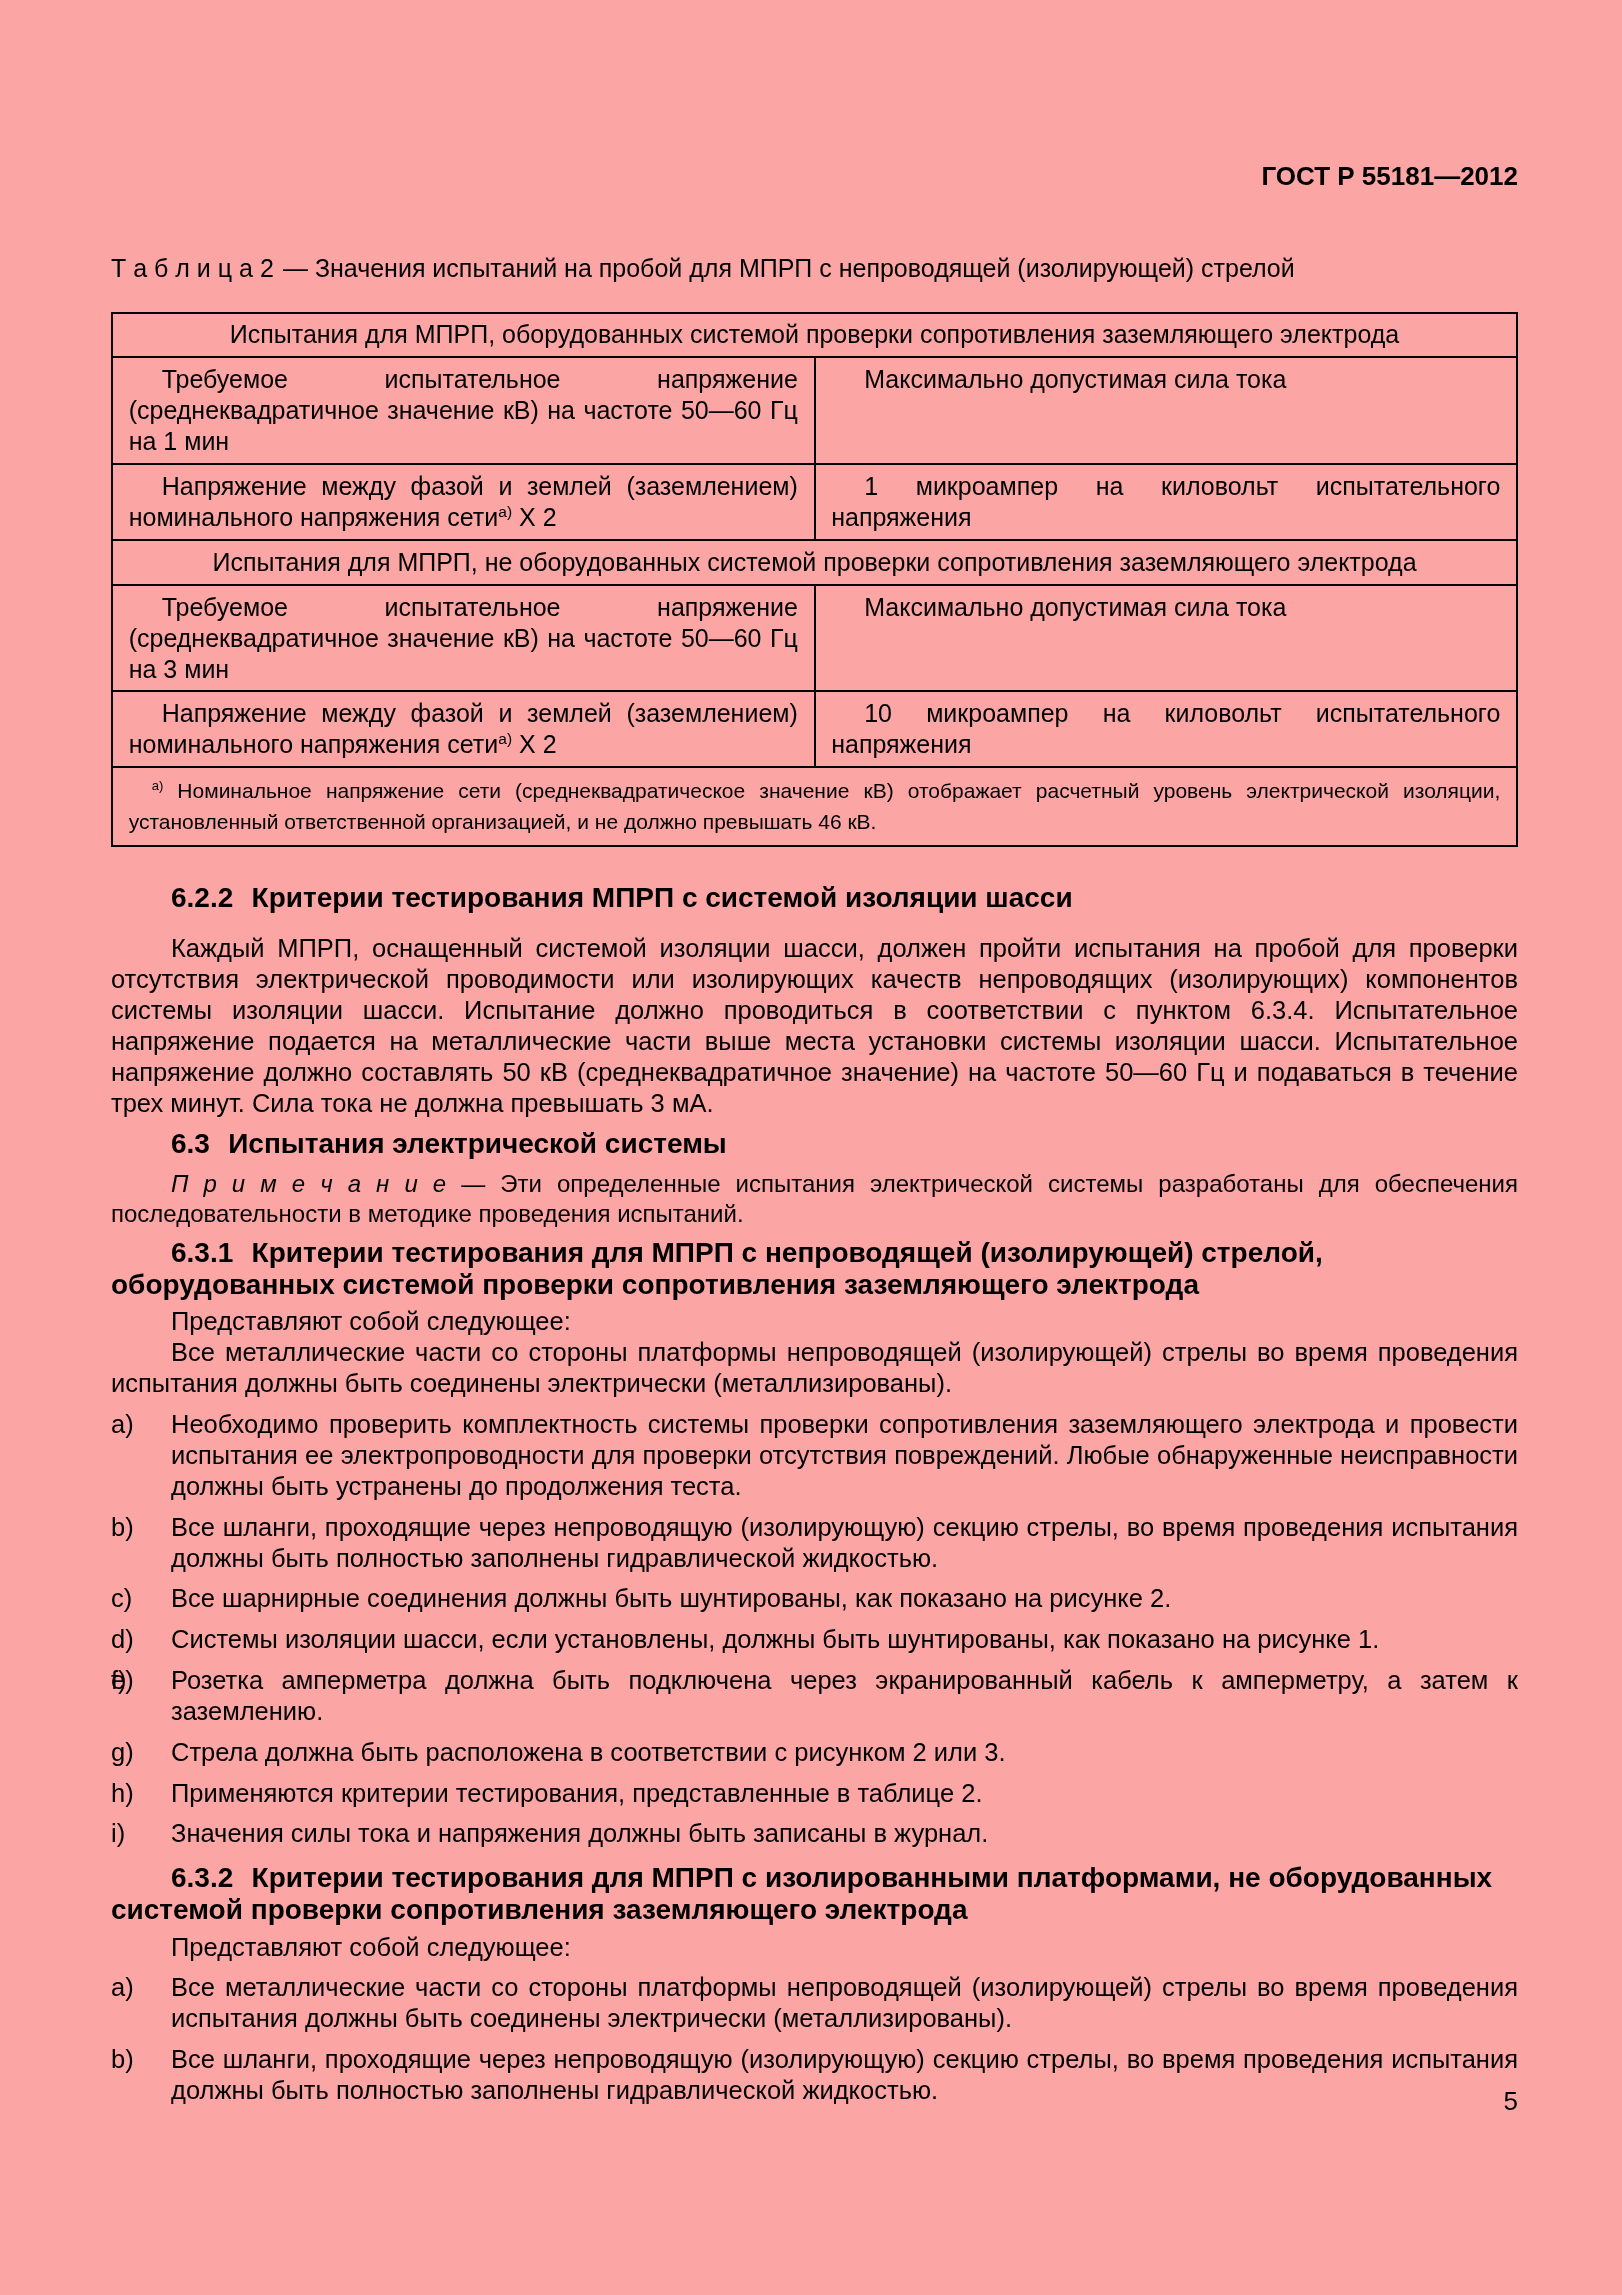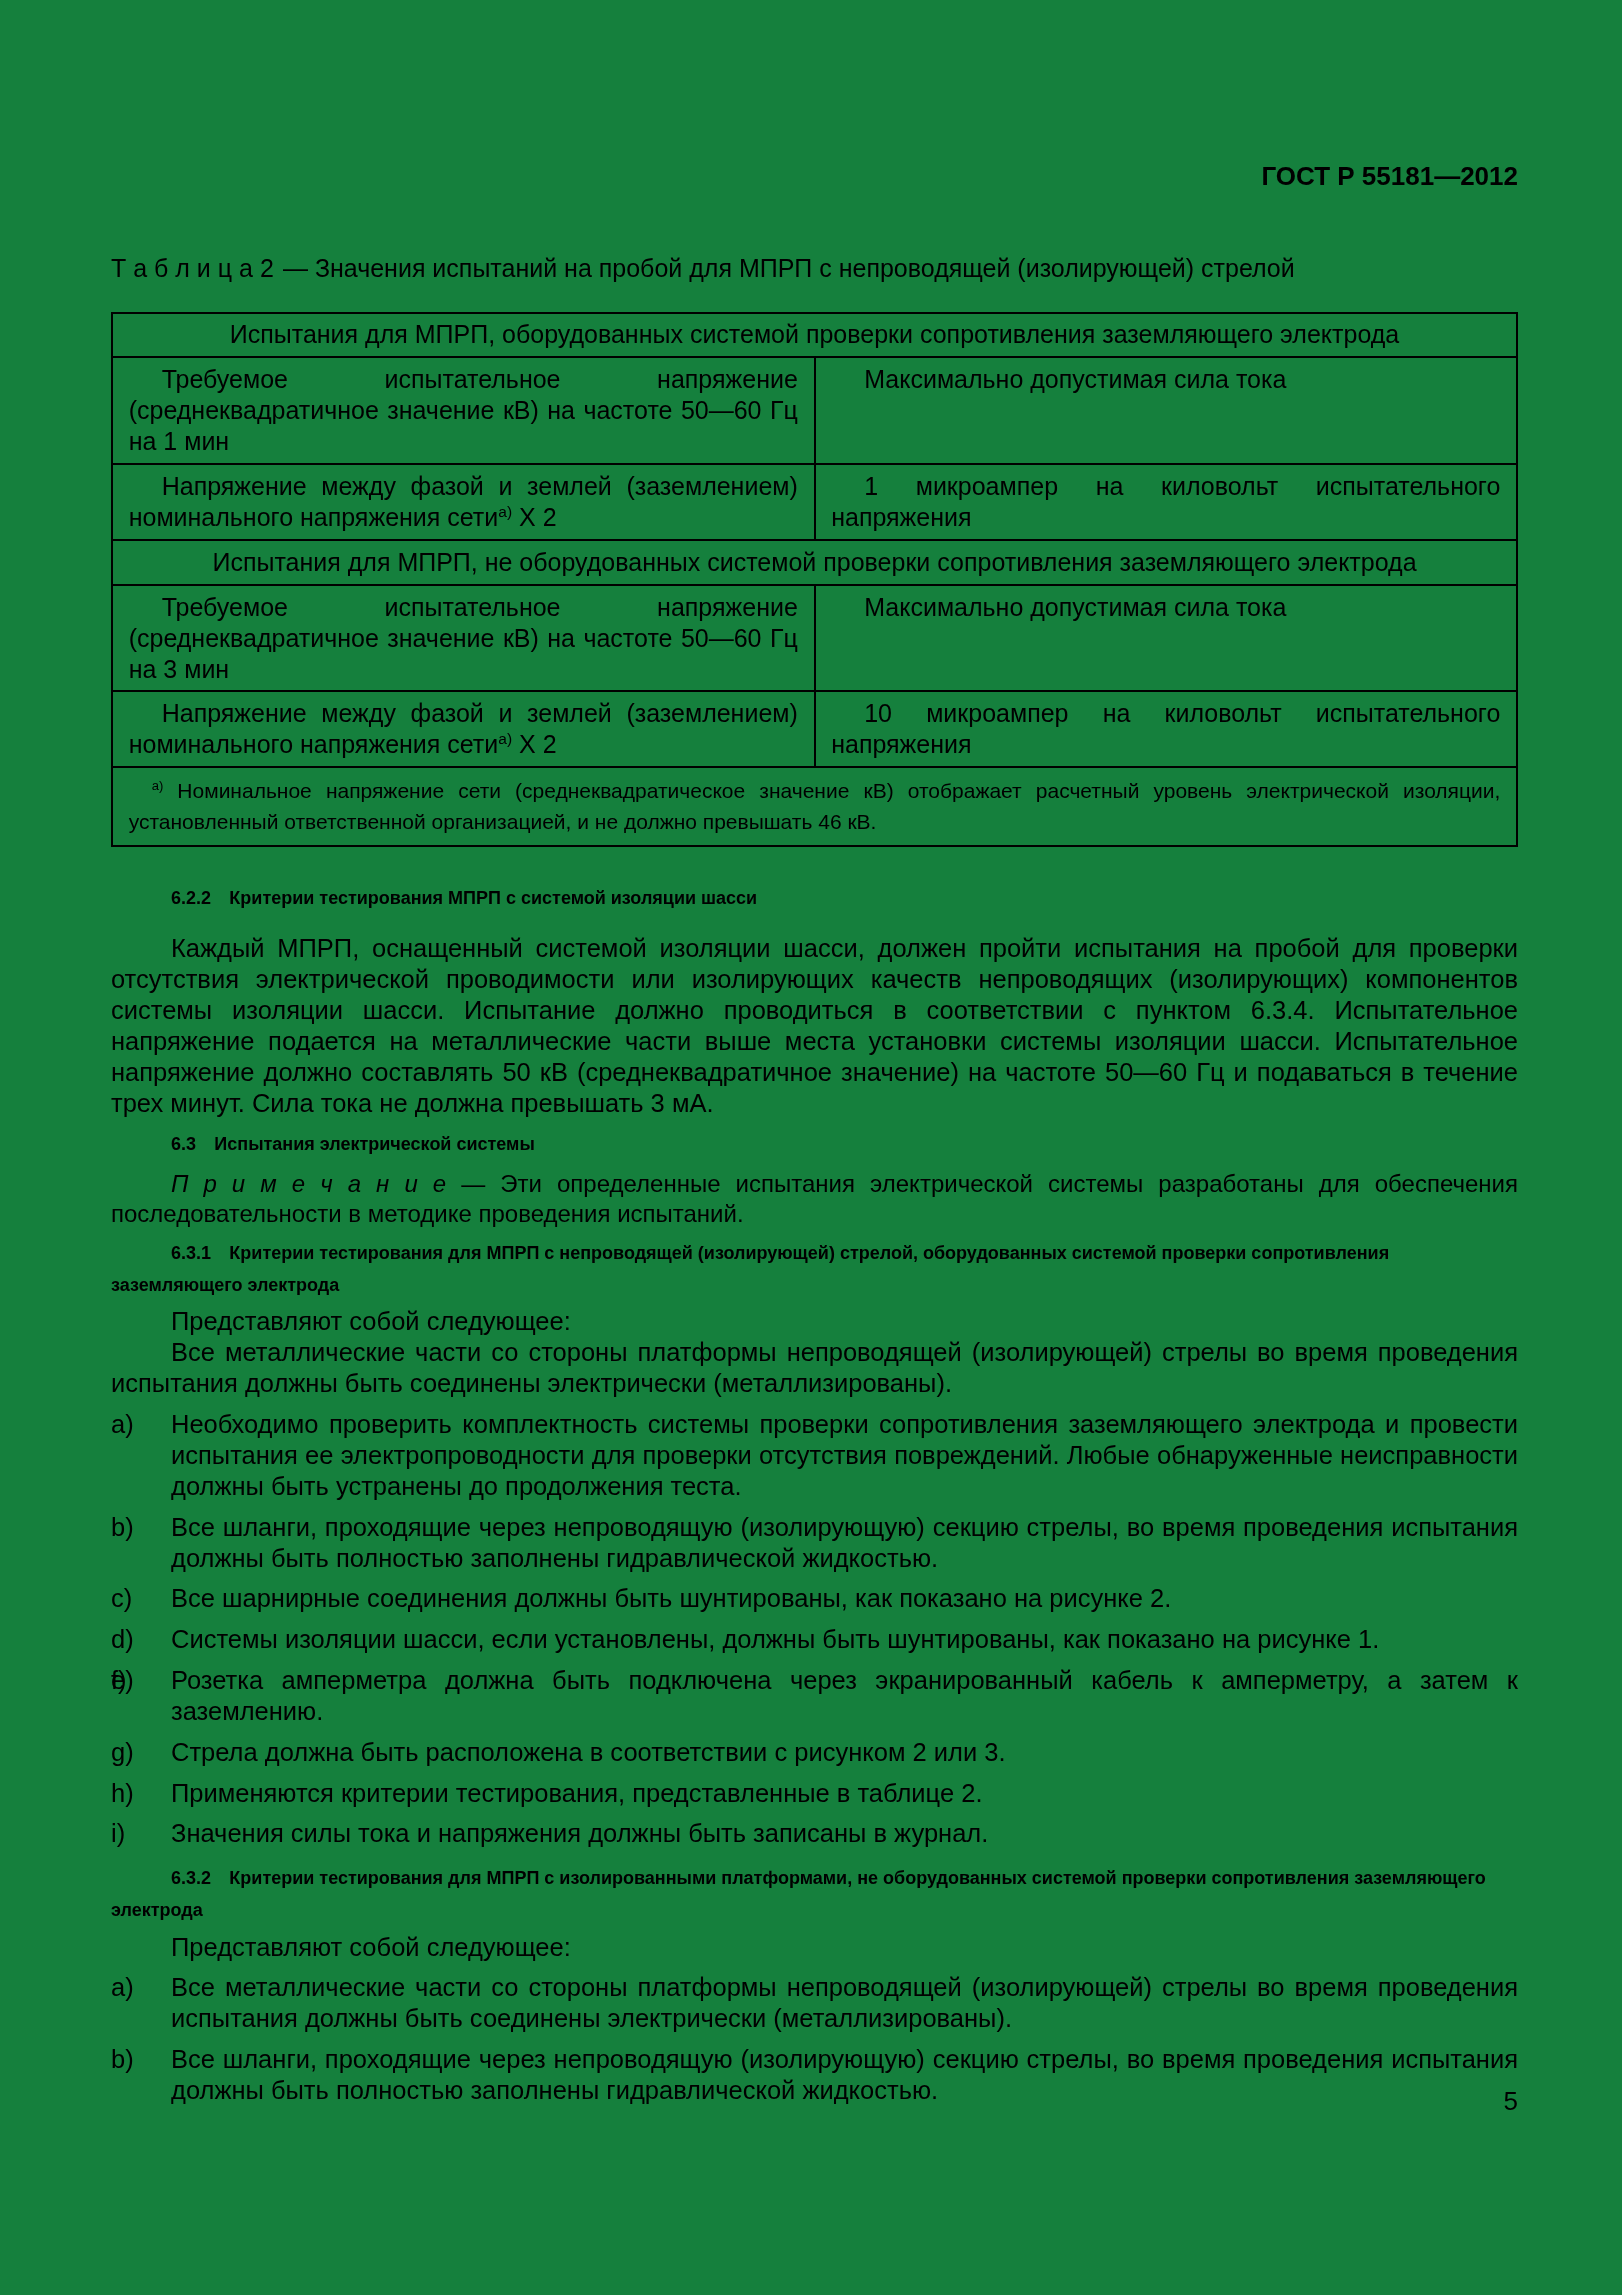--- a/index.html
+++ b/index.html
@@ -1,20 +1,20 @@
 <!DOCTYPE html>
 <html lang="ru" style="font-size:10.5px"><head>
 <meta charset="utf-8">
 <style>
   html,body{margin:0;padding:0;background:#fff;}
   .page{
     position:relative;
     width:1623px;
     height:2295px;
-    background:#15803d;
+    background:#fca5a5;
     font-family:"Liberation Sans", sans-serif;
     color:#000;
     overflow:hidden;
   }
   .content{
     position:absolute;
     left:111px; top:0;
     width:1407px;
   }
   .doc-header{
@@ -56,21 +56,21 @@
     padding:7.2px 15.7px;
     font-size:21px;
     line-height:30px;
     text-align:justify;
     text-indent:23px;
   }
   sup{ font-size:0.62em; line-height:0; vertical-align:super; }
 
   .h{
     font-weight:bold;
-    font-size:18px;
+    font-size:28px;
     line-height:32px;
     text-indent:60px;
   }
   .h .num{ margin-right:18.3px; }
   .h622{ margin-top:35px; }
   .h63{ margin-top:9.2px; }
   .h631{ margin-top:7.9px; }
   .h632{ margin-top:13px; }
 
   .p{

